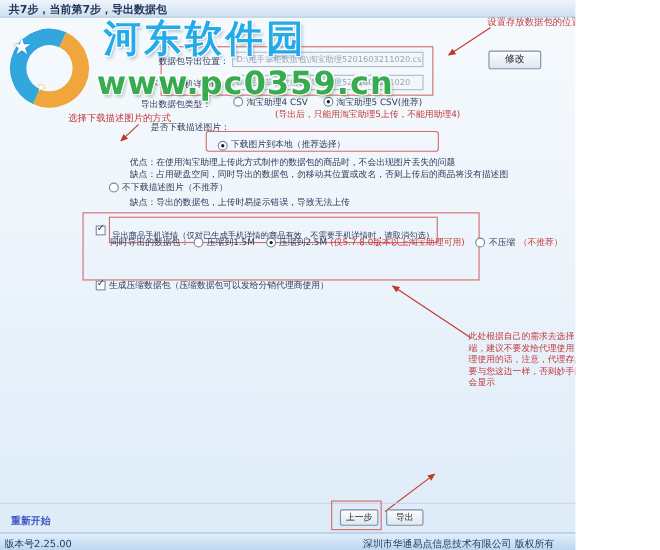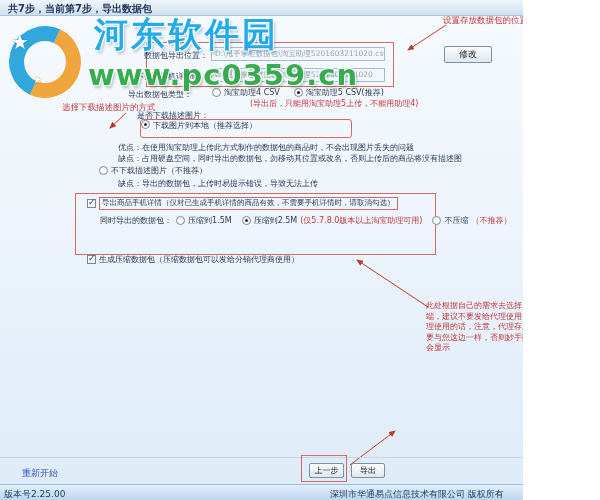--- a/index.html
+++ b/index.html
@@ -40,22 +40,22 @@
   .radio.sel::after { content:''; position:absolute; left:2px; top:2px; width:3px; height:3px; border-radius:50%; background:#1c1c1c; }
   .checkbox {
     display:inline-block; width:9px; height:9px;
     border:1px solid #74869c; background:#fff; box-sizing:border-box; position:relative; flex:none;
   }
   .checkbox.checked::after { content:'✓'; position:absolute; left:0; top:-3px; font-size:9px; font-weight:bold; color:#16335e; }
   .bodytext { position:absolute; font-size:8px; color:#2c3a57; white-space:nowrap; }
   .rednote { position:absolute; font-size:8px; color:#c2383a; white-space:nowrap; }
   .redinline { color:#c2383a; }
   .redbox { position:absolute; border:1px solid #d36a6a; box-sizing:border-box; }
-  .optbox { display:flex; align-items:flex-start; padding-left:0; border-radius:3px; font-size:8px; color:#2c3a57; white-space:nowrap; }
-  .boxed { border:1px solid #d36a6a; padding:0 2px 1px 2px; font-size:7.5px; }
+  .optbox { display:flex; align-items:flex-end; padding-left:10px; border-radius:3px; font-size:8px; color:#2c3a57; white-space:nowrap;margin-left:47px; }
+  .boxed { border:1px solid #d36a6a; padding:11px 2px 1px 2px; font-size:7.5px; }
   .annotation { position:absolute; font-size:8.5px; color:#c2383a; white-space:nowrap; }
   .paragraph {
     position:absolute; left:426px; top:301px; width:152px;
     font-size:8px; line-height:10.5px; color:#c2383a;
   }
   .arrows { position:absolute; left:0; top:0; pointer-events:none; }
   .sep { position:absolute; left:0; top:457px; width:600px; height:1px; background:#c6d4e4; }
   .link { position:absolute; font-size:9px; color:#3a52c4; }
   .statusbar {
     position:absolute; left:0; top:484px; width:600px; height:16px;
@@ -176,21 +176,21 @@
         <path d="M0,0 L7,3 L0,6 z" fill="#c0392b"></path>
       </marker>
     </defs>
     <line x1="446" y1="25" x2="408" y2="50" stroke="#c0392b" stroke-width="1" marker-end="url(#ah)"></line>
     <line x1="126" y1="113" x2="110" y2="128" stroke="#c0392b" stroke-width="1" marker-end="url(#ah)"></line>
     <line x1="428" y1="307" x2="357" y2="260" stroke="#c0392b" stroke-width="1" marker-end="url(#ah)"></line>
     <line x1="350" y1="465" x2="395" y2="431" stroke="#c0392b" stroke-width="1" marker-end="url(#ah)"></line>
   </svg>
 
   <div class="sep"></div>
-  <div class="link" style="left:22px;top:467px;">重新开始</div>
+  <div class="link" style="left:10px;top:467px;font-weight:bold;">重新开始</div>
   <div class="btn smallbtn" style="left:265px;top:463px;width:35px;height:15px;">上一步</div>
   <div class="btn smallbtn" style="left:307px;top:463px;width:34px;height:15px;">导出</div>
   <div class="redbox" style="left:301px;top:455px;width:46px;height:27px;"></div>
 
   <div class="statusbar">
     <div class="statustext" style="left:4px;">版本号2.25.00</div>
     <div class="statustext" style="left:330px;">深圳市华通易点信息技术有限公司 版权所有</div>
   </div>
 
   <div class="watermark">

